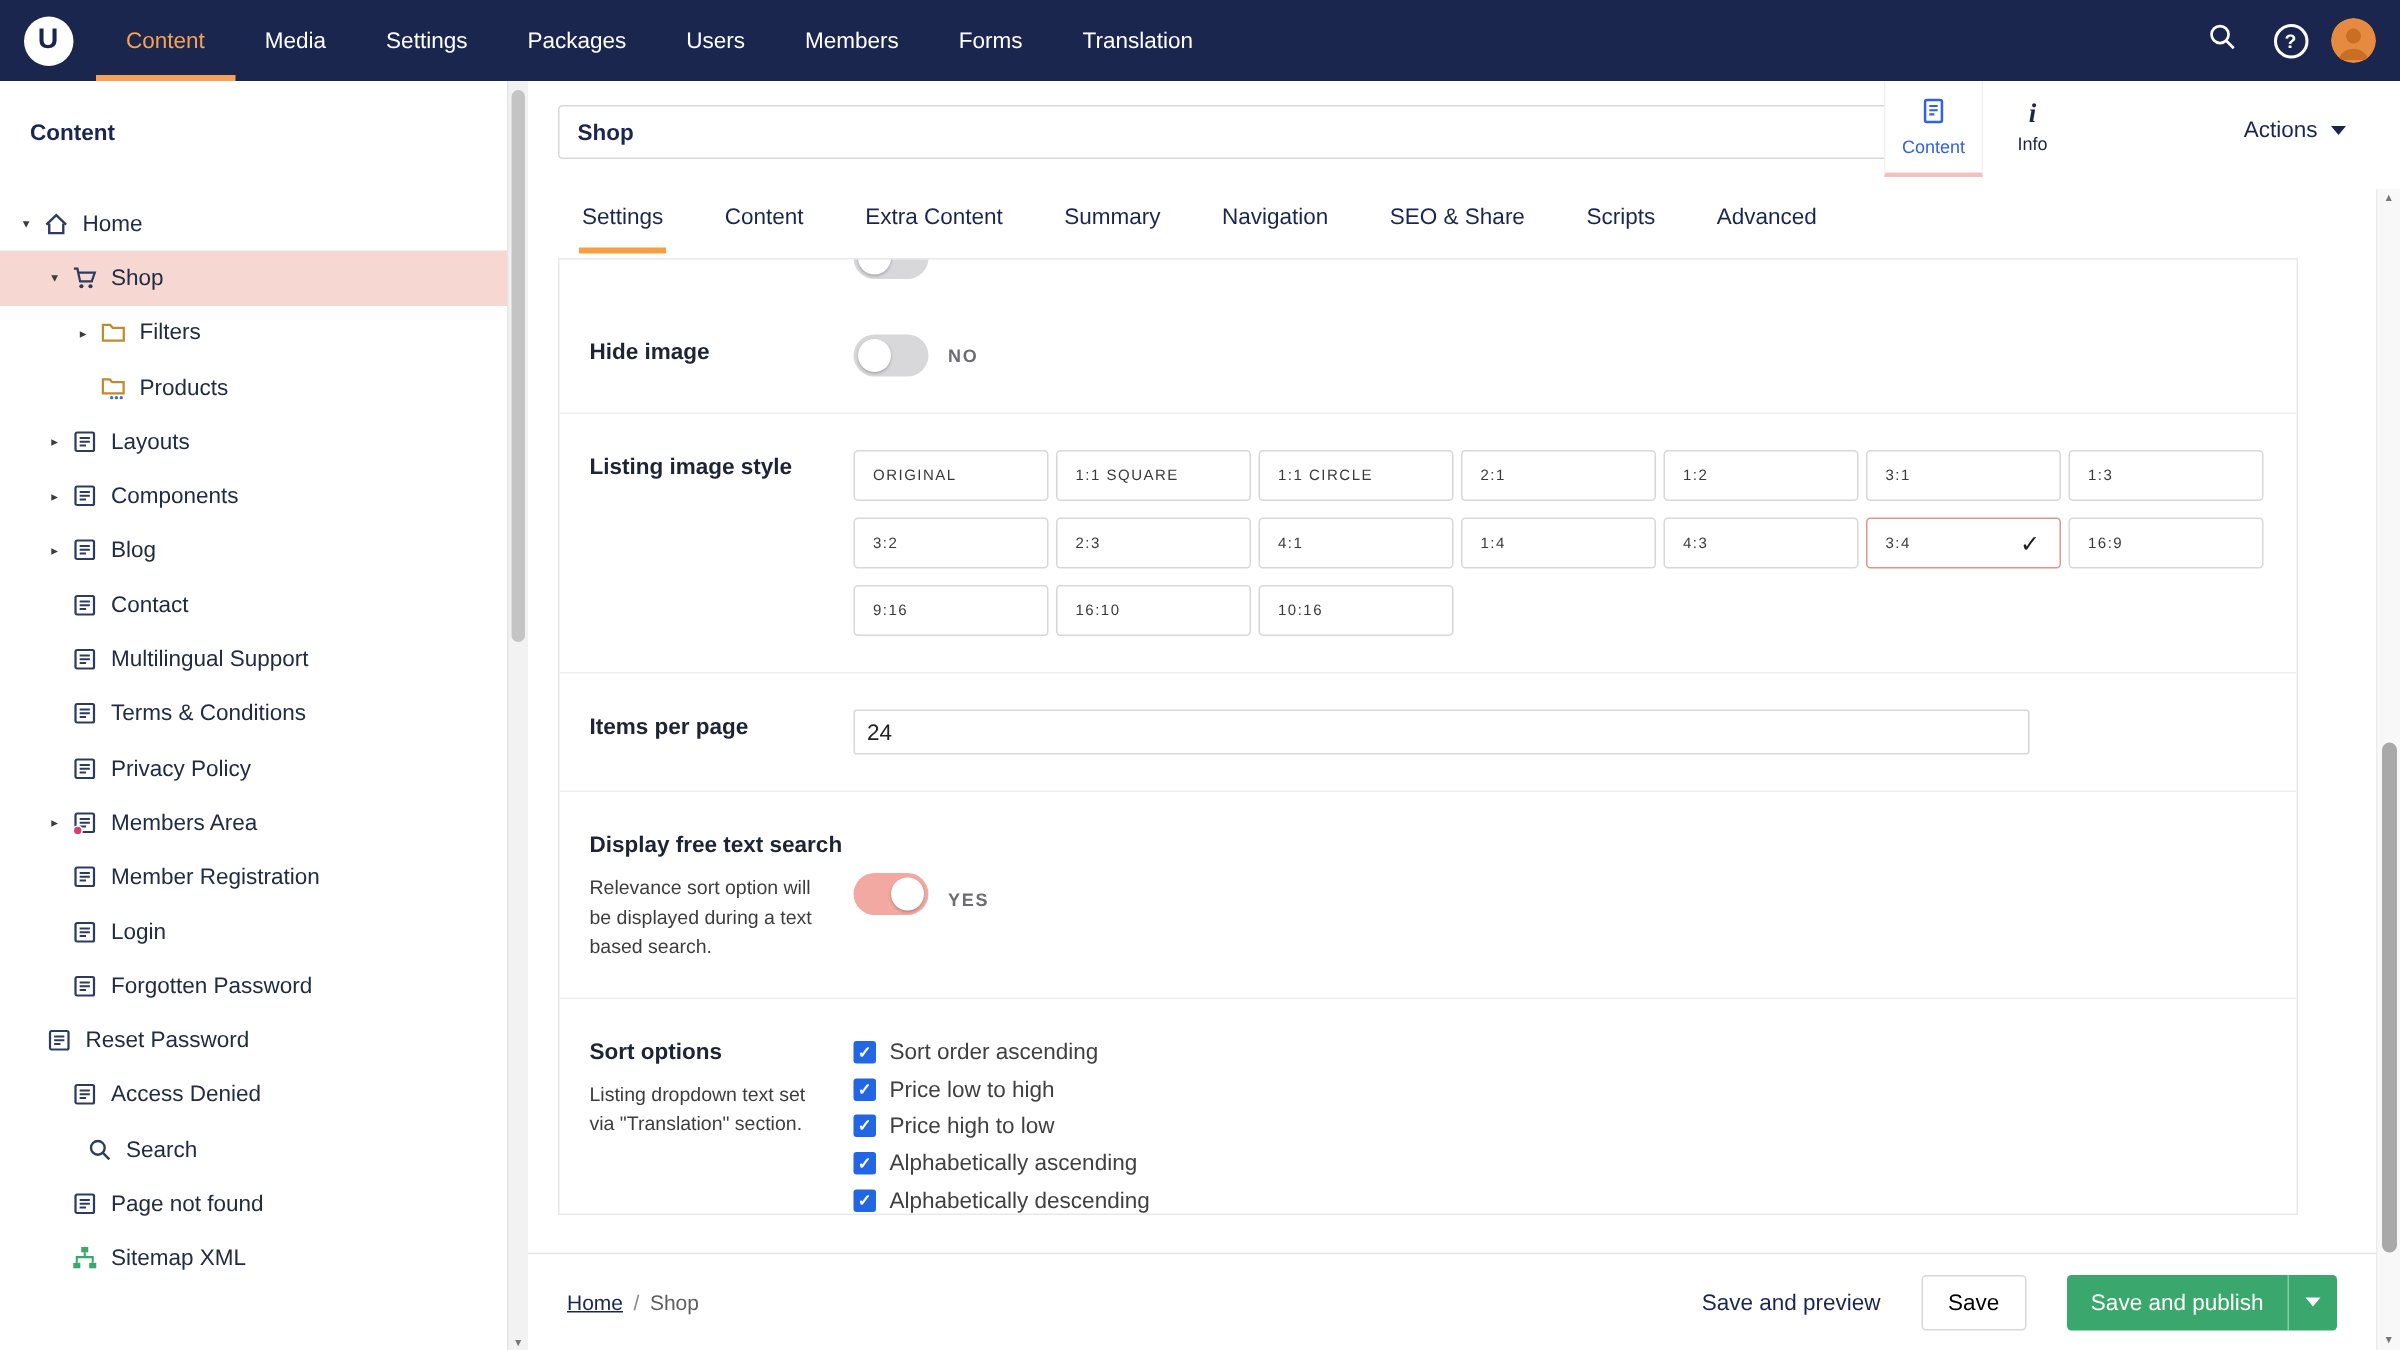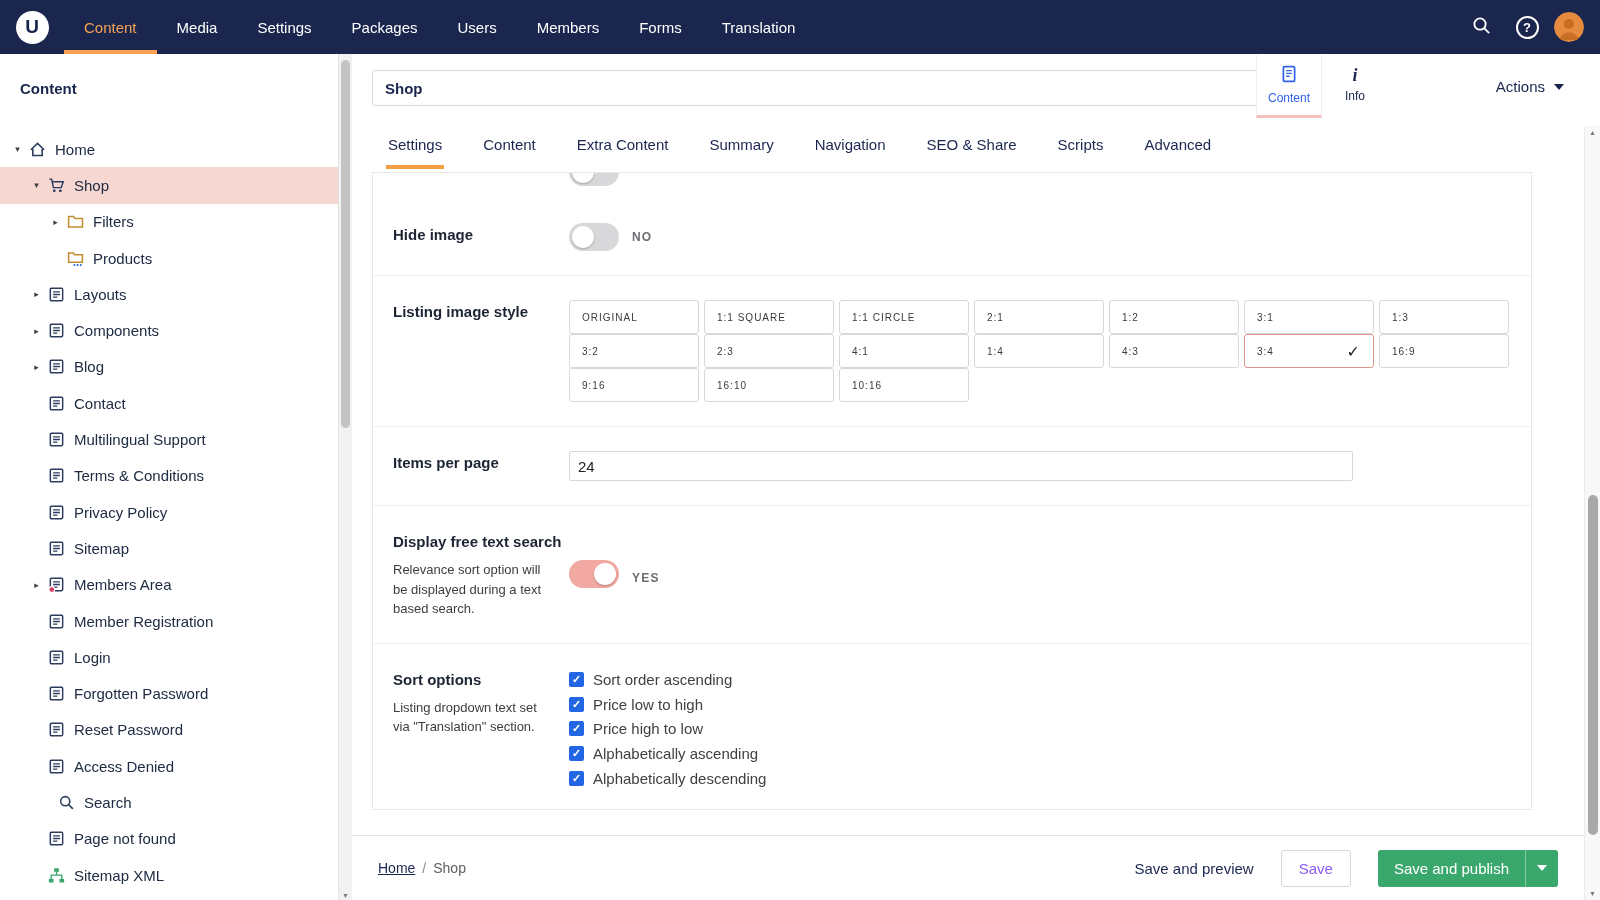--- a/index.html
+++ b/index.html
@@ -73,21 +73,21 @@
   .prop-control{display:flex;align-items:center}
 
   .toggle{position:relative;width:50px;height:28px;border-radius:14px;background:#d8d7d9;flex:0 0 50px}
   .toggle .knob{position:absolute;top:3px;width:22px;height:22px;border-radius:50%;background:#fff;
     box-shadow:0 1px 2px rgba(0,0,0,.25)}
   .toggle.off .knob{left:3px}
   .toggle.on{background:#f2a9a2}
   .toggle.on .knob{right:3px}
   .toggle-state{margin-left:13px;font-size:12px;font-weight:bold;letter-spacing:1.2px;color:#6d6d71}
 
-  .aspect-grid{display:grid;grid-template-columns:repeat(7,130px);gap:0 5px;align-content:start}
+  .aspect-grid{display:grid;grid-template-columns:repeat(7,130px);gap:11px 5px;align-content:start}
   .aspect{position:relative;height:34px;border:1px solid #d8d7d9;border-radius:3px;background:#fff;
     display:flex;align-items:center;padding:0 12px}
   .aspect-label{font-size:10px;letter-spacing:1px;color:#3a3a3a}
   .aspect.selected{border-color:#e0958b}
   .aspect-check{position:absolute;right:13px;top:7px;font-size:16px;color:#1d1d1d}
 
   .text-input{width:784px;height:30px;border:1px solid #d8d7d9;border-radius:2px;padding:0 8px;
     font-family:"Liberation Sans",sans-serif;font-size:15px;color:#222;outline:none}
 
   .cb-list{display:flex;flex-direction:column}
@@ -99,21 +99,21 @@
   
   .footer{position:absolute;left:0;right:16px;bottom:0;height:65px;background:#fff;
     border-top:1px solid #e3e3e6;display:flex;align-items:center;padding:0 26px}
   .breadcrumb{display:flex;align-items:center;gap:7px;font-size:14px}
   .bc-home{color:#1b264f;text-decoration:underline}
   .bc-sep{color:#8a8a8a}
   .bc-cur{color:#5f5f5f}
   .footer-actions{margin-left:auto;display:flex;align-items:center;gap:27px}
   .link-btn{font-size:15px;color:#1b264f}
   .save-btn{background:#fff;border:1px solid #d8d7d9;border-radius:3px;padding:9px 17px;
-    font-family:"Liberation Sans",sans-serif;font-size:15px;color:#8b5cf6}
+    font-family:"Liberation Sans",sans-serif;font-size:15px;color:#000000}
   .publish-btn{display:flex;align-items:stretch;background:#3aa76d;border-radius:3px;color:#fff;overflow:hidden}
   .sp-label{padding:10px 16px;font-size:15px}
   .sp-caret{display:flex;align-items:center;padding:0 11px;border-left:1px solid rgba(255,255,255,.4)}
 
   
   .vscroll{position:absolute;top:72px;right:0;bottom:0;width:16px;background:#f8f8f8;
     border-left:1px solid #ececec}
   .vs-thumb{position:absolute;left:3px;top:369px;width:10px;height:340px;background:#a9a9a9;border-radius:5px}
   .vs-arrow{position:absolute;left:0;width:100%;text-align:center;font-size:7px;color:#777}
   .vs-arrow.up{top:3px}
@@ -269,30 +269,20 @@
         <span class="caret" data-interactable="false"></span>
         <span class="tree-icon" data-interactable="false">
           <svg width="17" height="17" viewBox="0 0 16 16">
             <rect x="2.2" y="2.2" width="11.6" height="11.6" rx="1" fill="none" stroke="#2c3c5e" stroke-width="1.4"></rect>
             <path d="M4.8 5.6h6.4M4.8 8h6.4M4.8 10.4h4" stroke="#2c3c5e" stroke-width="1.2" fill="none"></path>
           </svg>
         </span>
         <span class="tree-label" data-interactable="false">Privacy Policy</span>
       </div>
       <div class="tree-row" data-interactable="true" style="padding-left: 29px;">
-        <span class="caret" data-interactable="false"></span>
-        <span class="tree-icon" data-interactable="false">
-          <svg width="17" height="17" viewBox="0 0 16 16">
-            <rect x="2.2" y="2.2" width="11.6" height="11.6" rx="1" fill="none" stroke="#2c3c5e" stroke-width="1.4"></rect>
-            <path d="M4.8 5.6h6.4M4.8 8h6.4M4.8 10.4h4" stroke="#2c3c5e" stroke-width="1.2" fill="none"></path>
-          </svg>
-        </span>
-        <span class="tree-label" data-interactable="false">Sitemap</span>
-      </div>
-      <div class="tree-row" data-interactable="true" style="padding-left: 29px;">
         <span class="caret" data-interactable="true">▸</span>
         <span class="tree-icon" data-interactable="false">
           <svg width="17" height="17" viewBox="0 0 16 16">
             <rect x="2.2" y="2.2" width="11.6" height="11.6" rx="1" fill="none" stroke="#2c3c5e" stroke-width="1.4"></rect>
             <path d="M4.8 5.6h6.4M4.8 8h6.4M4.8 10.4h4" stroke="#2c3c5e" stroke-width="1.2" fill="none"></path>
             <circle cx="3.6" cy="12.8" r="2.8" fill="#d8406b" stroke="#fff" stroke-width="1"></circle>
           </svg>
         </span>
         <span class="tree-label" data-interactable="false">Members Area</span>
       </div>
@@ -319,21 +309,21 @@
       <div class="tree-row" data-interactable="true" style="padding-left: 29px;">
         <span class="caret" data-interactable="false"></span>
         <span class="tree-icon" data-interactable="false">
           <svg width="17" height="17" viewBox="0 0 16 16">
             <rect x="2.2" y="2.2" width="11.6" height="11.6" rx="1" fill="none" stroke="#2c3c5e" stroke-width="1.4"></rect>
             <path d="M4.8 5.6h6.4M4.8 8h6.4M4.8 10.4h4" stroke="#2c3c5e" stroke-width="1.2" fill="none"></path>
           </svg>
         </span>
         <span class="tree-label" data-interactable="false">Forgotten Password</span>
       </div>
-      <div class="tree-row" data-interactable="true" style="padding-left: 29px;">
+      <div class="tree-row" data-interactable="true" style="padding-left: 12px;">
         <span class="caret" data-interactable="false"></span>
         <span class="tree-icon" data-interactable="false">
           <svg width="17" height="17" viewBox="0 0 16 16">
             <rect x="2.2" y="2.2" width="11.6" height="11.6" rx="1" fill="none" stroke="#2c3c5e" stroke-width="1.4"></rect>
             <path d="M4.8 5.6h6.4M4.8 8h6.4M4.8 10.4h4" stroke="#2c3c5e" stroke-width="1.2" fill="none"></path>
           </svg>
         </span>
         <span class="tree-label" data-interactable="false">Reset Password</span>
       </div>
       <div class="tree-row" data-interactable="true" style="padding-left: 29px;">

